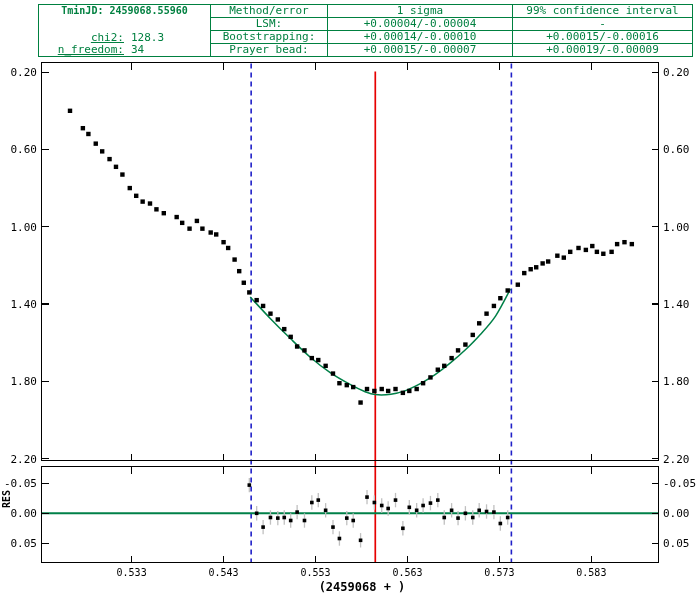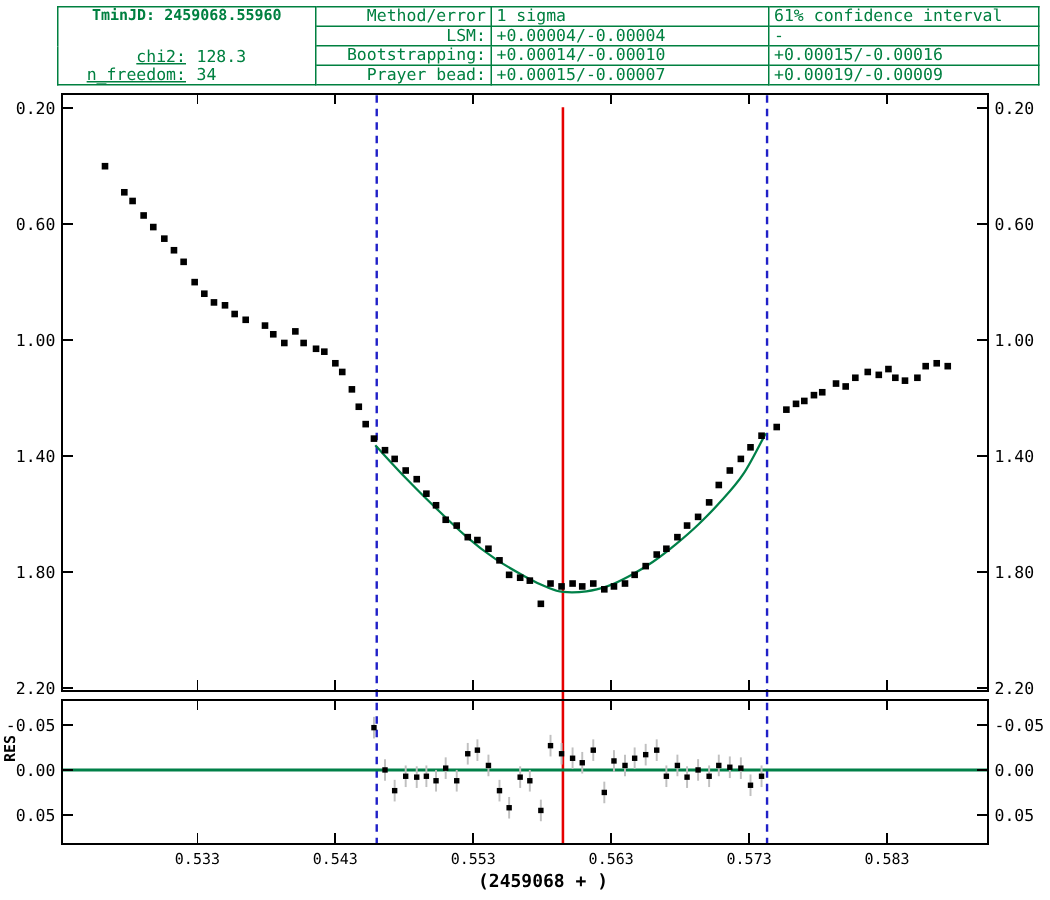--- a/index.html
+++ b/index.html
@@ -7,22 +7,22 @@
          font-family:"DejaVu Sans Mono","Liberation Mono",monospace;}
   .stage svg{position:absolute;left:0;top:0;}
   table.fit-table{position:absolute;left:38px;top:4px;width:655px;height:53px;
     border-collapse:collapse;table-layout:fixed;color:#008040;font-size:11px;line-height:12px;}
   table.fit-table td{border:1px solid #008040;padding:0 3px;height:12px;overflow:hidden;white-space:nowrap;}
   td.info{vertical-align:middle;padding:1px 4px;}
   .tmin-line{font-weight:bold;font-size:10px;text-align:center;margin-bottom:15px;}
   .kv{display:flex;}
   .kv .k{width:82px;text-align:right;text-decoration:underline;}
   .kv .v{padding-left:7px;text-align:left;}
-  td.mcol{text-align:right;}
-  td.scol,td.ccol{}
+  td.mcol{text-align:center;}
+  td.scol,td.ccol{text-align:center;}
 </style>
 </head>
 <body>
 
 <div class="stage">
 
   <svg id="chart-svg" width="700" height="600" viewBox="0 0 700 600">
       <g>
         <line x1="251.1512667660211" y1="63.5" x2="251.1512667660211" y2="562" stroke="#2020c8" stroke-width="1.6" stroke-dasharray="5 4"></line>
         <line x1="511.37630402384497" y1="63.5" x2="511.37630402384497" y2="562" stroke="#2020c8" stroke-width="1.6" stroke-dasharray="5 4"></line>
@@ -285,21 +285,21 @@
           <span class="k">chi2:</span>
           <span class="v">128.3</span>
         </div>
         <div class="kv">
           <span class="k">n_freedom:</span>
           <span class="v">34</span>
         </div>
       </td>
       <td class="mcol" style="width:110px">Method/error</td>
       <td class="scol" style="width:178px">1 sigma</td>
-      <td class="ccol" style="width:173px">61% confidence interval</td>
+      <td class="ccol" style="width:173px">99% confidence interval</td>
     </tr>
     <tr>
       <td class="mcol">LSM:</td>
       <td class="scol">+0.00004/-0.00004</td>
       <td class="ccol">-</td>
     </tr>
     <tr>
       <td class="mcol">Bootstrapping:</td>
       <td class="scol">+0.00014/-0.00010</td>
       <td class="ccol">+0.00015/-0.00016</td>

